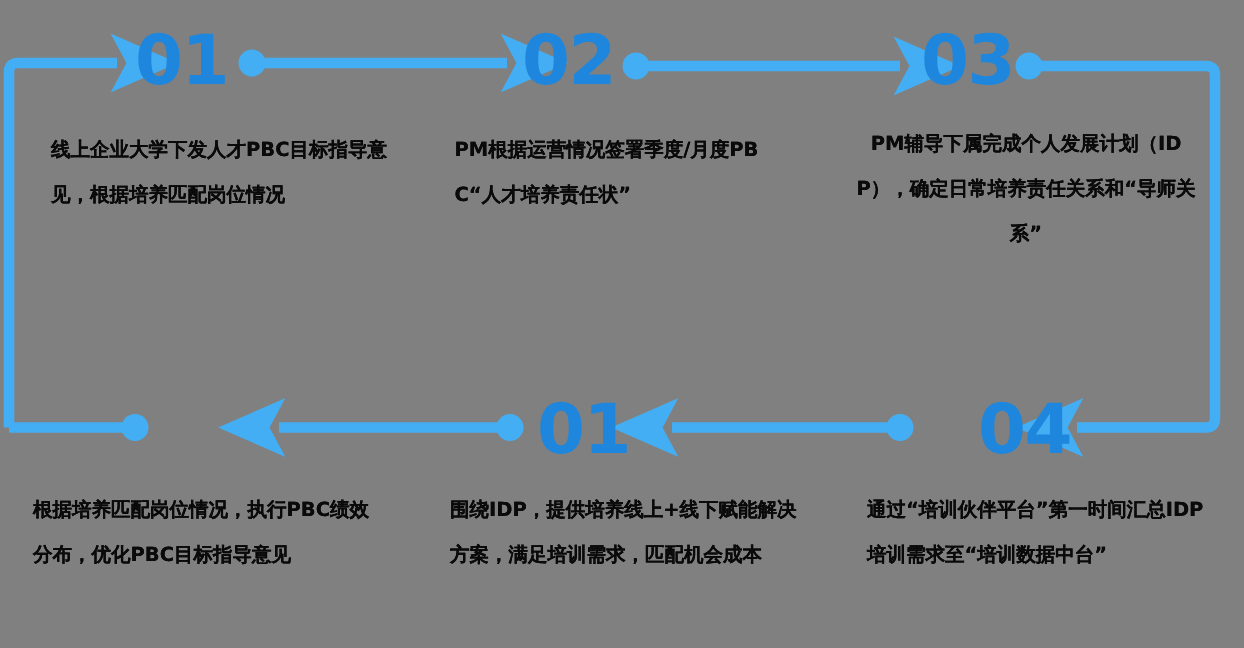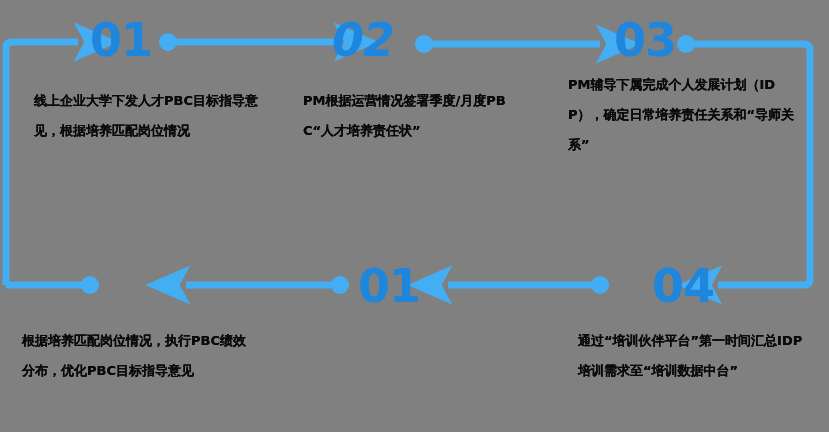--- a/index.html
+++ b/index.html
@@ -21,41 +21,41 @@
     font-family:"DejaVu Sans","Liberation Sans",sans-serif;
     font-weight:bold;
     font-size:46px;
     line-height:46px;
     letter-spacing:-1px;
     color:#1E86DC;
     white-space:nowrap;
     -webkit-font-smoothing:antialiased;
   }
   .num-01{left:90px;top:17px;}
-  .num-02{left:332px;top:17px;font-style:italic;}
+  .num-02{left:348px;top:17px;}
   .num-03{left:614px;top:17px;}
   .num-04{left:652px;top:263px;}
   .num-05{left:358px;top:263px;}
   .num-06{left:95px;top:263px;}
 
   
   .step-text{
     position:absolute;
     color:#0a0a0a;
     font-size:13px;
     font-weight:bold;
     line-height:30px;
     width:232px;
     white-space:normal;
     word-break:break-all;
     text-shadow:0 0 0 #000;
   }
   .txt-01{left:34px;top:86px;}
   .txt-02{left:303px;top:86px;}
-  .txt-03{left:568px;top:70px;}
+  .txt-03{left:568px;top:82px;text-align:center;}
   .txt-04{left:578px;top:326px;}
   .txt-05{left:300px;top:326px;}
   .txt-06{left:22px;top:326px;}
 </style>
 </head>
 <body>
 
 <div id="stage">
 
   <svg id="connectors" viewBox="0 0 829 432">
@@ -92,15 +92,16 @@
   <div class="step-num num-01">01</div>
   <div class="step-num num-02">02</div>
   <div class="step-num num-03">03</div>
   <div class="step-num num-04">04</div>
   <div class="step-num num-05">01</div>
 
   <div class="step-text txt-01">线上企业大学下发人才PBC目标指导意见，根据培养匹配岗位情况</div>
   <div class="step-text txt-02">PM根据运营情况签署季度/月度PBC“人才培养责任状”</div>
   <div class="step-text txt-03">PM辅导下属完成个人发展计划（IDP），确定日常培养责任关系和“导师关系”</div>
   <div class="step-text txt-04">通过“培训伙伴平台”第一时间汇总IDP培训需求至“培训数据中台”</div>
+  <div class="step-text txt-05">围绕IDP，提供培养线上+线下赋能解决方案，满足培训需求，匹配机会成本</div>
   <div class="step-text txt-06">根据培养匹配岗位情况，执行PBC绩效分布，优化PBC目标指导意见</div>
 
 </div>
 
 </body></html>

